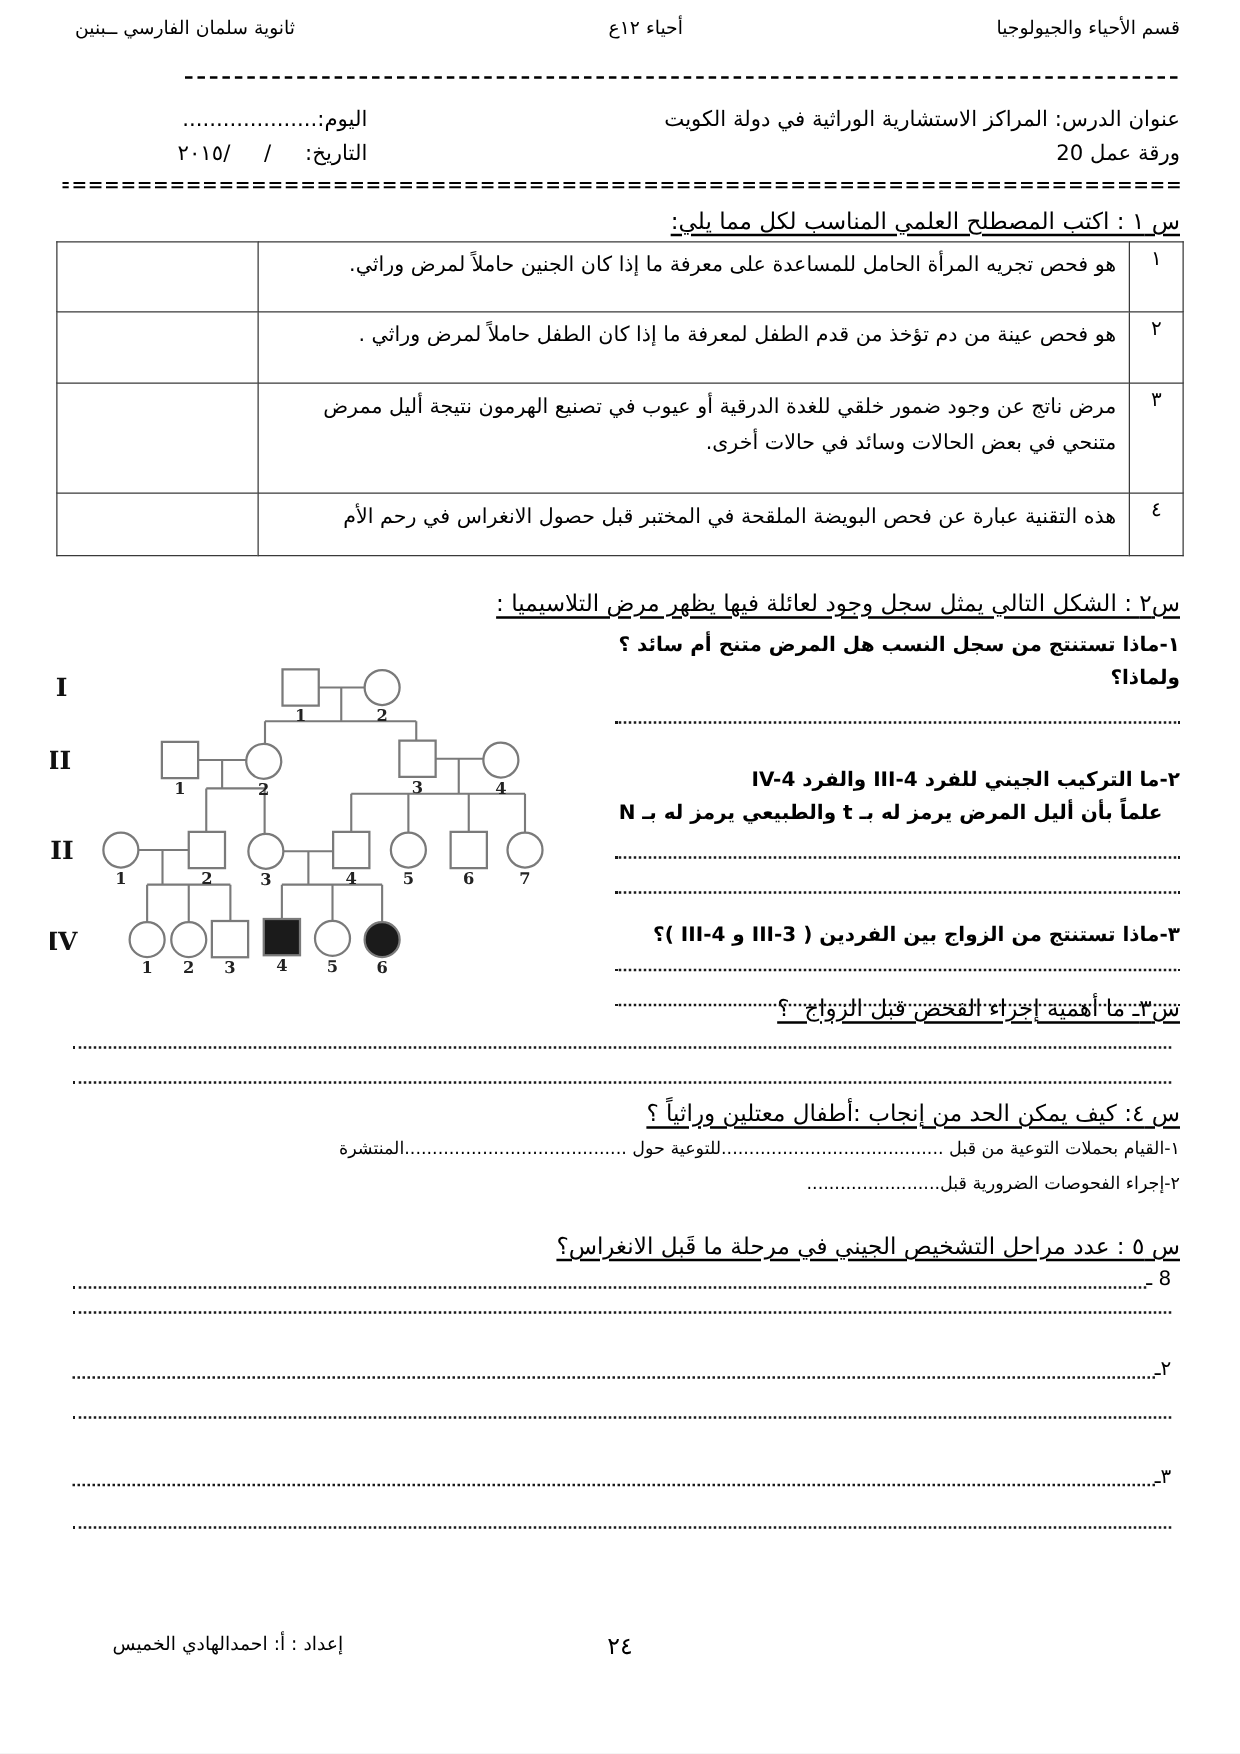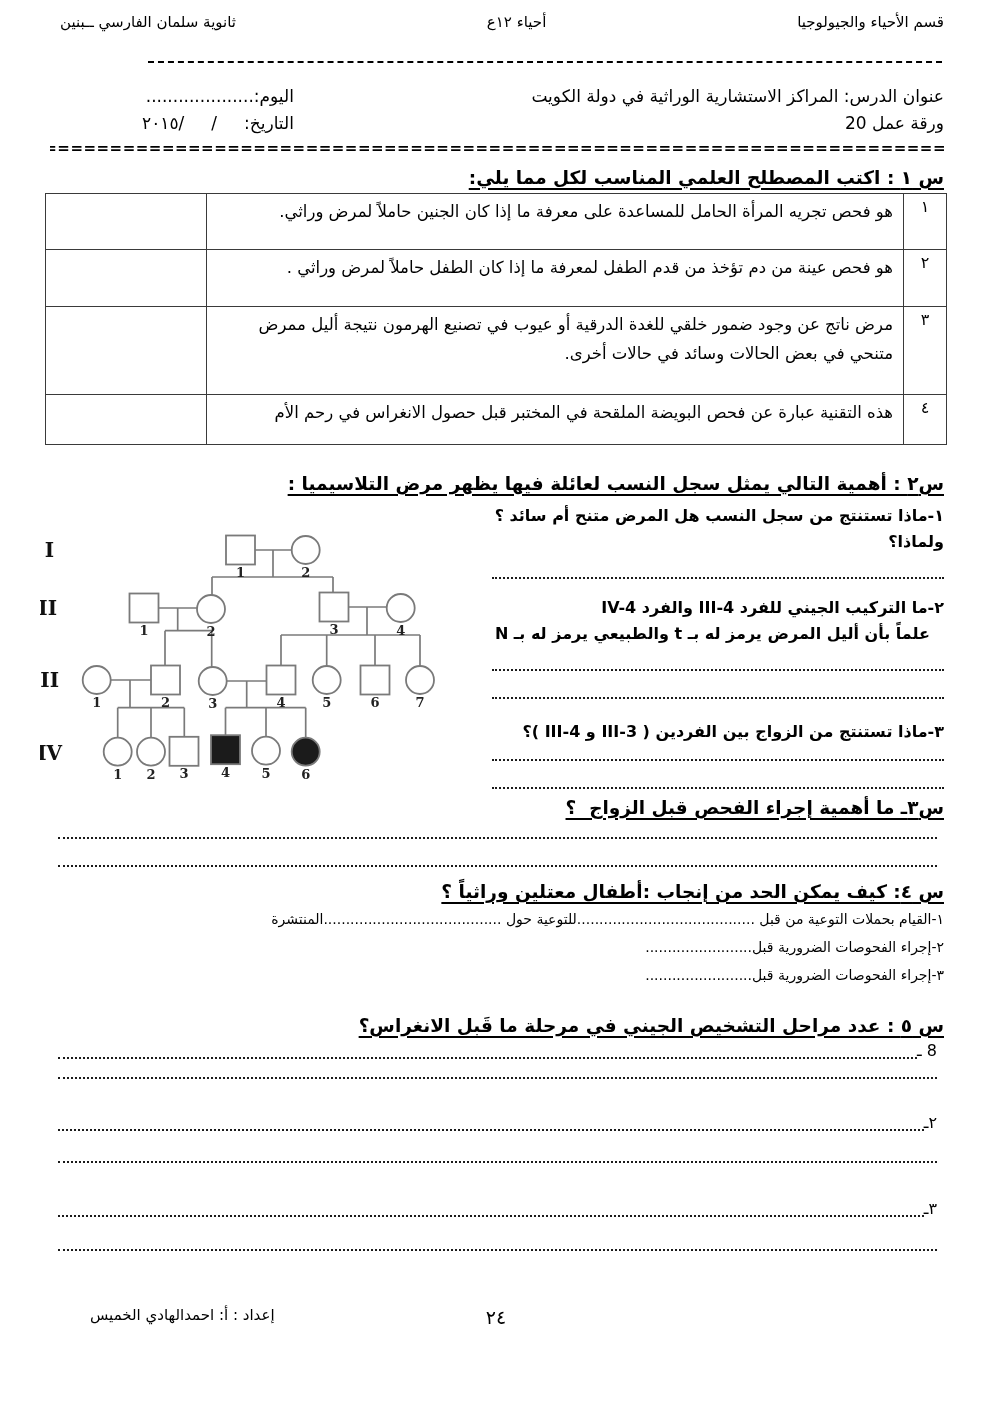--- a/index.html
+++ b/index.html
@@ -8,21 +8,21 @@
     font-family:"DejaVu Sans",sans-serif;color:#000;direction:rtl;overflow:hidden;
   }
   
   .hdr{display:flex;justify-content:space-between;padding:13px 48px 0 60px;font-size:15px;}
   .dashed{margin:30px 50px 0 148px;border-bottom:2.5px dashed #000;}
   
   .title-row{display:flex;justify-content:space-between;padding:20px 48px 0 142px;font-size:17px;line-height:27px;}
   .equals{margin:0 46px 0 50px;height:22px;line-height:22px;font-weight:bold;font-size:15px;
           letter-spacing:.5px;white-space:nowrap;overflow:hidden;}
   
-  .q-heading{padding:0 48px;font-size:18.5px;font-weight:bold;line-height:26px;
+  .q-heading{padding:0 48px;font-size:18.5px;font-weight:normal;line-height:26px;
              text-decoration:underline;text-decoration-thickness:2px;text-underline-offset:4px;}
   
   .terms-table{margin:2px 45px 0 45px;border-collapse:collapse;width:902px;table-layout:fixed;direction:rtl;}
   .terms-table td{border:1.6px solid #3a3a3a;vertical-align:top;padding:3px 6px;margin-left:36px;}
   .col-num{width:30px;text-align:center;font-size:16px;}
   .col-text{font-size:16.5px;line-height:29px;padding-right:10px !important;}
   .col-answer{width:148px;}
   
   .q2-block{position:relative;height:292px;margin-top:6px;}
   .pedigree-wrap{position:absolute;left:40px;top:12px;}
@@ -87,21 +87,21 @@
       <td class="col-answer"></td>
     </tr>
     <tr style="height:50px">
       <td class="col-num">٤</td>
       <td class="col-text">هذه التقنية عبارة عن فحص البويضة الملقحة في المختبر قبل حصول الانغراس في رحم الأم</td>
       <td class="col-answer"></td>
     </tr>
   </tbody>
     </table>
 
-  <div class="q-heading" style="margin-top:26px">س٢ : أهمية التالي يمثل سجل النسب لعائلة فيها يظهر مرض التلاسيميا :</div>
+  <div class="q-heading" style="margin-top:26px">س٢ : الشكل التالي يمثل سجل وجود لعائلة فيها يظهر مرض التلاسيميا :</div>
 
   <div class="q2-block">
     <div class="pedigree-wrap">
       <svg viewBox="0 0 420 268" width="420" height="268" xmlns="http://www.w3.org/2000/svg">
           <line x1="215" y1="35" x2="251.7" y2="35" stroke="#7a7a7a" stroke-width="1.7"></line>
           <line x1="233" y1="35" x2="233" y2="62" stroke="#7a7a7a" stroke-width="1.7"></line>
           <line x1="172" y1="62" x2="293" y2="62" stroke="#7a7a7a" stroke-width="1.7"></line>
           <line x1="172" y1="62" x2="172" y2="80" stroke="#7a7a7a" stroke-width="1.7"></line>
           <line x1="293" y1="62" x2="293" y2="77.5" stroke="#7a7a7a" stroke-width="1.7"></line>
           <line x1="118.5" y1="93" x2="157" y2="93" stroke="#7a7a7a" stroke-width="1.7"></line>
@@ -168,38 +168,37 @@
           <text x="265.7" y="263.7" class="ped-num">6</text>
           <text x="14" y="42" class="ped-gen">I</text>
           <text x="17" y="100" class="ped-gen">II</text>
           <text x="19" y="172" class="ped-gen">III</text>
           <text x="22" y="245" class="ped-gen">IV</text>
         </svg>
     </div>
     <div class="q2-right">
       <div>١-ماذا تستنتج من سجل النسب هل المرض متنح أم سائد ؟ولماذا؟</div>
       <div class="dot" style="height:22px"></div>
-      <div style="margin-top:16px">٢-ما التركيب الجيني للفرد III-4 والفرد IV-4</div>
+      <div style="margin-top:32px">٢-ما التركيب الجيني للفرد III-4 والفرد IV-4</div>
       <div style="padding-right:14px">علماً بأن أليل المرض يرمز له بـ t والطبيعي يرمز له بـ N</div>
       <div class="dot" style="height:22px"></div>
       <div class="dot" style="height:26px"></div>
       <div style="margin-top:20px">٣-ماذا تستنتج من الزواج بين الفردين ( III-3 و III-4 )؟</div>
       <div class="dot" style="height:14px"></div>
       <div class="dot" style="height:26px"></div>
     </div>
   </div>
 
   <div class="q-heading">س٣ـ ما أهمية إجراء الفحص قبل الزواج&nbsp;&nbsp;؟</div>
   <div class="dotline" style="margin-top:6px;height:10px"></div>
   <div class="dotline" style="height:26px"></div>
 
   <div class="q-heading" style="margin-top:12px">س ٤: كيف يمكن الحد من إنجاب :أطفال معتلين وراثياً ؟</div>
   <div class="q4-item">١-القيام بحملات التوعية من قبل ........................................للتوعية حول ........................................المنتشرة</div>
   <div class="q4-item">٢-إجراء الفحوصات الضرورية قبل........................</div>
-  <div class="q4-item">٣-إجراء الفحوصات الضرورية قبل........................</div>
 
   <div class="q-heading" style="margin-top:24px">س ٥ : عدد مراحل التشخيص الجيني في مرحلة ما قَبل الانغراس؟</div>
 
   <div class="q5-row" style="margin-top:4px">
     <span class="q5-num">8 ـ</span>
     <span class="q5-fill"></span>
   </div>
   <div class="dotline" style="margin-top:6px;height:12px"></div>
 
   <div class="q5-row" style="margin-top:36px">

